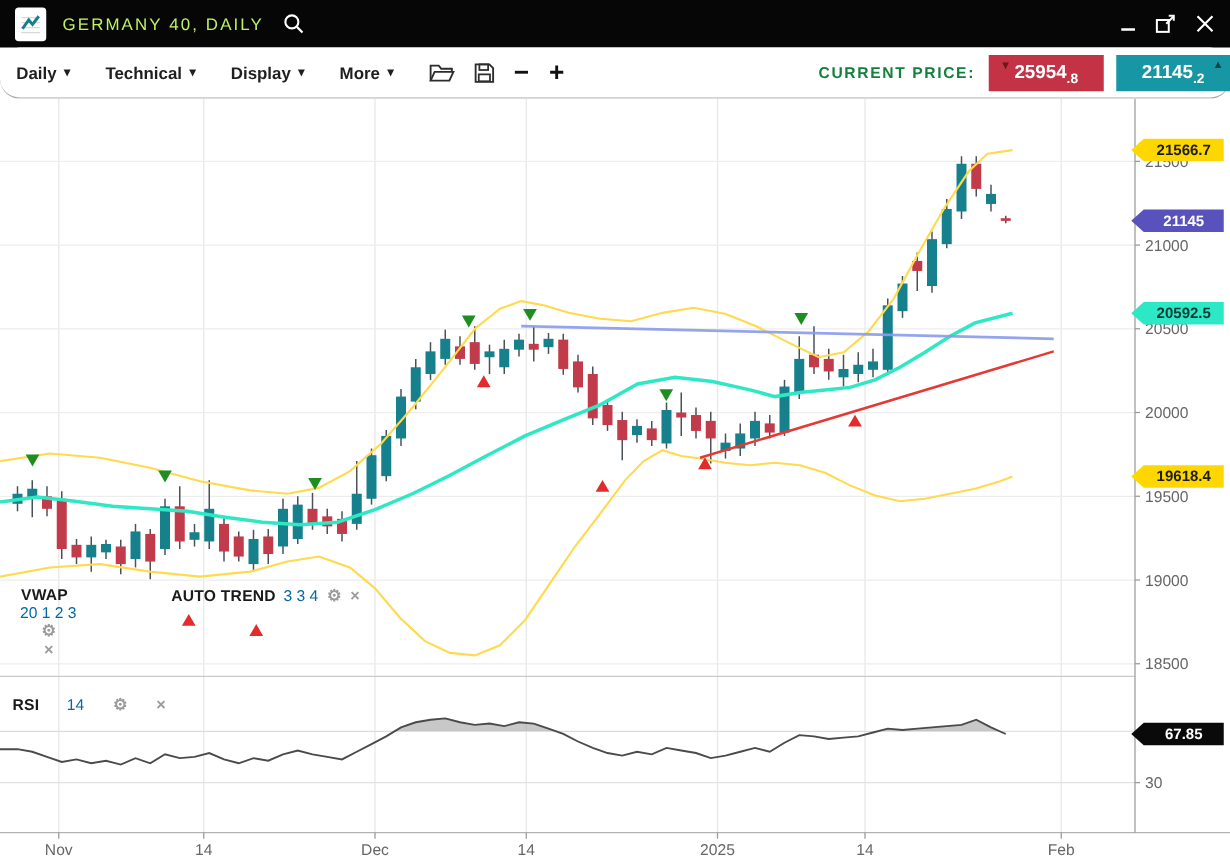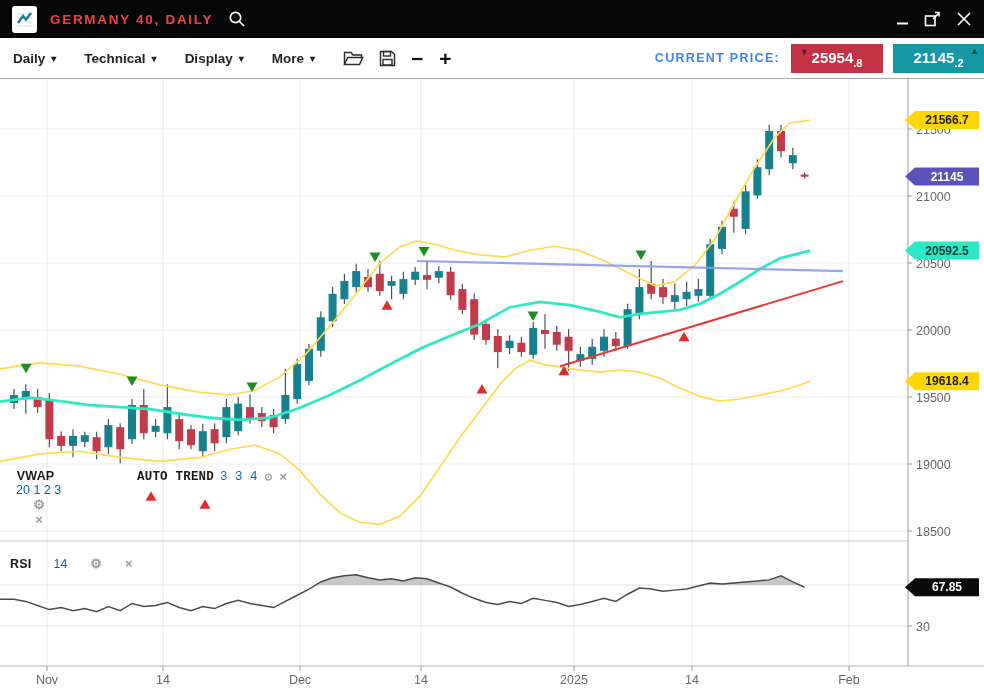--- a/index.html
+++ b/index.html
@@ -1,31 +1,31 @@
 <!DOCTYPE html>
 <html><head>
 <meta charset="utf-8">
 <style>
   html,body{margin:0;padding:0;background:#fff;font-family:"Liberation Sans",sans-serif;}
   .window{width:984px;height:694px;position:relative;background:#fff;overflow:hidden;}
   
   .titlebar{height:38px;background:#060606;display:flex;align-items:center;padding:0 12px;box-sizing:border-box;}
   .logo{width:25px;height:27px;background:#fff;border-radius:3px;display:flex;align-items:center;justify-content:center;margin-right:13px;flex:0 0 auto;}
-  .title{color:#ef4444;font-size:13.5px;font-weight:700;letter-spacing:1.7px;}
+  .title{color:#bef264;font-size:13.5px;font-weight:400;letter-spacing:1.7px;}
   .search{margin-left:15px;display:flex;align-items:center;cursor:pointer;}
   .win-controls{margin-left:auto;display:flex;align-items:center;gap:15px;}
   .win-btn{display:flex;align-items:center;cursor:pointer;}
   
-  .toolbar{height:41px;display:flex;align-items:center;padding:0 0 0 13px;border-bottom:1px solid #a8a8a8;box-sizing:border-box;background:#fff;}
+  .toolbar{height:41px;display:flex;align-items:center;padding:0 0 0 13px;border-bottom:1px solid #a8a8a8;box-sizing:border-box;background:#fff;border-radius:16px;}
   .menu{display:flex;align-items:center;margin-right:28px;font-size:13.5px;font-weight:700;color:#1f1f1f;cursor:pointer;}
   .caret{font-size:10px;margin-left:6px;color:#1f1f1f;}
   .tool-icon{margin-right:15px;display:flex;align-items:center;cursor:pointer;}
   .zoom-btn{font-size:21px;font-weight:700;color:#111;margin-right:16px;cursor:pointer;line-height:1;}
   .price-cluster{margin-left:auto;display:flex;align-items:center;height:100%;}
-  .cp-label{font-size:12.5px;font-weight:700;color:#3b82f6;letter-spacing:1.3px;margin-right:11px;}
+  .cp-label{font-size:12.5px;font-weight:700;color:#15803d;letter-spacing:1.3px;margin-right:11px;}
   .badge{height:29px;display:flex;align-items:flex-start;justify-content:center;color:#fff;font-size:15px;font-weight:700;position:relative;padding-top:5px;box-sizing:border-box;}
   .badge.sell{width:92px;background:#C43245;margin-right:10px;}
   .badge.buy{width:91px;background:#1797A4;}
   .badge .dec{font-size:11px;align-self:flex-end;margin-bottom:4px;}
   .badge .arr{position:absolute;font-size:9px;line-height:1;}
   .sell .arr{left:9px;top:4px;color:#6E1620;}
   .buy .arr{right:5px;top:3px;color:#0A444B;}
   
   .chart-area{position:relative;width:868px;height:614px;}
   #chart-svg{position:absolute;left:0;top:0;}
@@ -369,21 +369,21 @@
           <text x="947" y="512.20375" font-size="12" font-weight="bold" text-anchor="middle" fill="#fff" font-family="Liberation Sans, sans-serif">67.85</text>
         </g>
       </svg>
 
     <div class="ind-label" style="left:10px;top:390px;flex-direction:column;">
       <b>VWAP</b>
       <span class="params">20 1 2 3</span>
       <span class="icon-btn">⚙</span>
       <span class="icon-btn">×</span>
     </div>
-    <div class="ind-label" style="left:137px;top:390px;font-family:Liberation Mono, monospace;">
+    <div class="ind-label" style="left:137px;top:390px;">
       <b>AUTO TREND</b>
       <span class="params">3 3 4</span>
       <span class="icon-btn">⚙</span>
       <span class="icon-btn">×</span>
     </div>
     <div class="ind-label" style="left:10px;top:477px;gap:16px;">
       <b>RSI</b>
       <span class="params">14</span>
       <span class="icon-btn">⚙</span>
       <span class="icon-btn">×</span>

